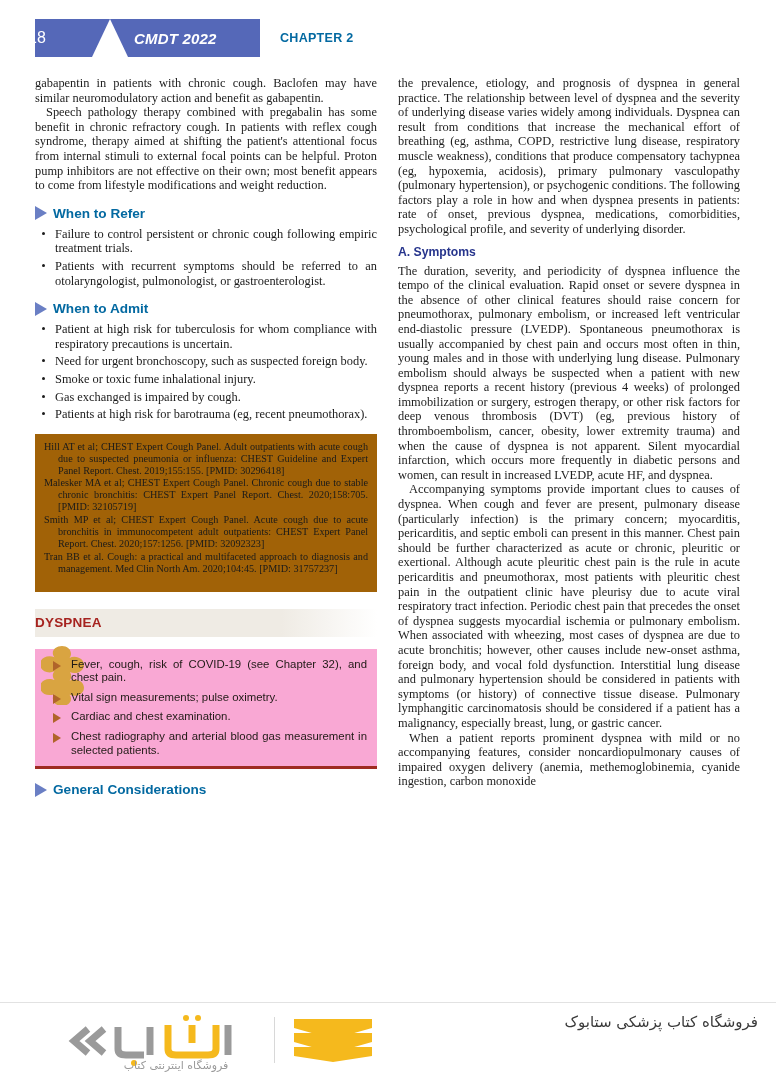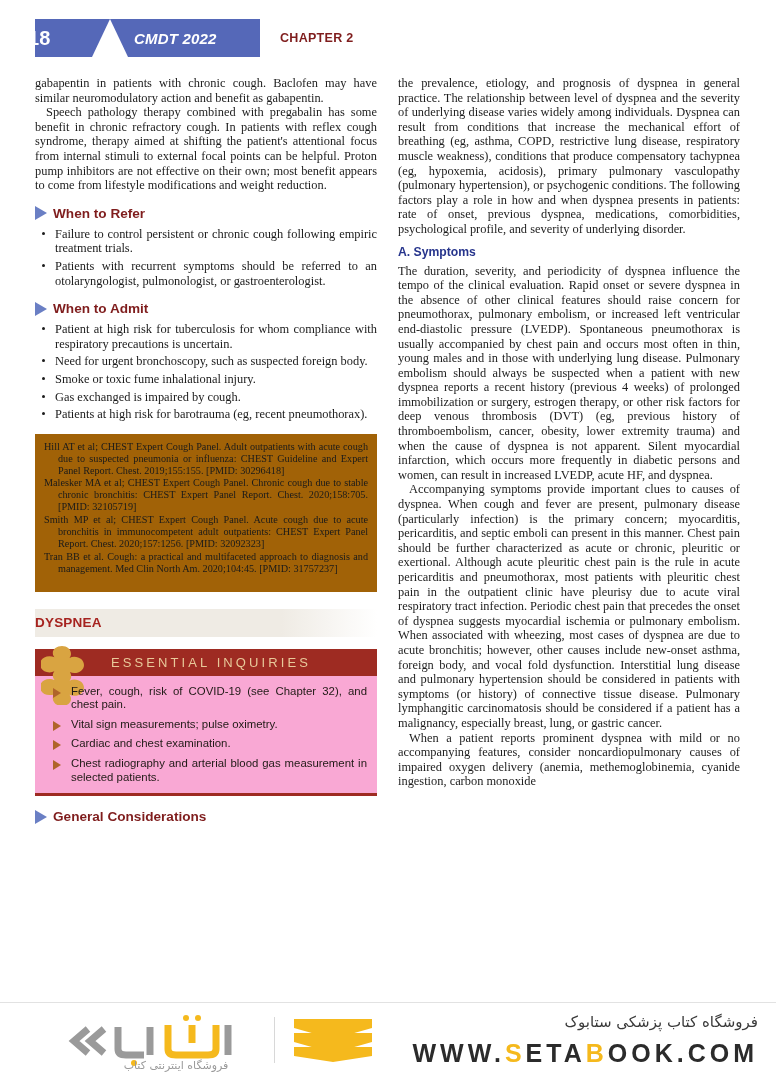--- a/index.html
+++ b/index.html
@@ -15,37 +15,37 @@
 
   
   .header{position:absolute;left:0;top:19px;width:776px;height:38px;}
   .hdr-block{
     position:absolute;left:35px;top:0;width:225px;height:38px;
     background:#5568b8;
     display:flex;align-items:center;
   }
   .hdr-pageno{
     position:absolute;left:28px;top:0;height:38px;display:flex;align-items:center;
-    color:#ffffff;font-family:"Liberation Sans",sans-serif;font-weight:bold;font-size:20px;
+    color:#ffffff;font-family:"Liberation Sans",sans-serif;font-weight:normal;font-size:16px;
     letter-spacing:.2px;
   }
   .hdr-notch{
     position:absolute;left:92px;top:0;width:0;height:0;
     border-left:18px solid transparent;border-right:18px solid transparent;
     border-bottom:38px solid #ffffff;
   }
   .hdr-brand{
     position:absolute;left:134px;top:0;height:38px;display:flex;align-items:center;
     color:#ffffff;font-family:"Liberation Sans",sans-serif;font-weight:bold;font-size:15px;
     letter-spacing:.2px;
     font-style:italic;
   }
   .hdr-chapter{
     position:absolute;left:280px;top:0;height:38px;display:flex;align-items:center;
-    color:#7f1d1d;font-family:"Liberation Sans",sans-serif;font-weight:bold;font-size:12.5px;
+    color:#0369a1;font-family:"Liberation Sans",sans-serif;font-weight:bold;font-size:12.5px;
     letter-spacing:.3px;
   }
 
   
   .col{position:absolute;top:76px;width:342px;}
   .col-left{left:35px;}
   .col-right{left:398px;}
 
   p.body{
     margin:0;
@@ -63,21 +63,21 @@
     display:flex;align-items:center;gap:6px;
     margin:13px 0 6px 0;
   }
   .tri-blue{
     width:0;height:0;flex:0 0 auto;
     border-top:7px solid transparent;border-bottom:7px solid transparent;
     border-left:12px solid #6a7fc4;
   }
   .sec-head-label{
     font-family:"Liberation Sans",sans-serif;
-    font-weight:bold;font-size:13.6px;color:#7f1d1d;
+    font-weight:bold;font-size:13.6px;color:#0369a1;
     letter-spacing:0;
   }
   .sub-head{
     font-family:"Liberation Sans",sans-serif;
     font-weight:bold;font-size:12.2px;color:#26348c;
     margin:8px 0 5px 0;
   }
 
   
   ul.dots{margin:0;padding:0;list-style:none;}
@@ -223,23 +223,20 @@
       <div class="ref">Malesker MA et al; CHEST Expert Cough Panel. Chronic cough due to stable chronic bronchitis: CHEST Expert Panel Report. Chest. 2020;158:705. [PMID: 32105719]</div>
       <div class="ref">Smith MP et al; CHEST Expert Cough Panel. Acute cough due to acute bronchitis in immunocompetent adult outpatients: CHEST Expert Panel Report. Chest. 2020;157:1256. [PMID: 32092323]</div>
       <div class="ref">Tran BB et al. Cough: a practical and multifaceted approach to diagnosis and management. Med Clin North Am. 2020;104:45. [PMID: 31757237]</div>
     </div>
 
     <div class="topic-title">
       <span>DYSPNEA</span>
     </div>
 
     <div class="ei-wrap">
-      <div class="ei-banner">
-        <span class="ei-title">ESSENTIAL INQUIRIES</span>
-      </div>
       <svg class="puzzle" viewBox="0 0 56 62">
         <path fill="#d9a441" d="M21 3c5 0 9 3.4 9 7.7 0 1.6-.6 3-1.5 4.2 1.4-.7 3-1.1 4.8-1.1 5.4 0 9.7 3.6 9.7 8.1 0 4.5-4.3 8.1-9.7 8.1-1.6 0-3.1-.3-4.4-.9.8 1.2 1.3 2.6 1.3 4.1 0 1.7-.6 3.2-1.6 4.5 1.4-.7 3-1.1 4.7-1.1 5.4 0 9.7 3.6 9.7 8.1 0 4.5-4.3 8.1-9.7 8.1-1.8 0-3.4-.4-4.8-1.1 1 1.2 1.5 2.6 1.5 4.2C30 60 26 63 21 63c-5.1 0-9.2-3.4-9.2-7.6 0-1.7.7-3.2 1.8-4.5-1.5.8-3.2 1.2-5.1 1.2C3 52.1-1 48.5-1 44s4-8.1 9.5-8.1c1.9 0 3.6.5 5.1 1.2-1.1-1.3-1.8-2.8-1.8-4.5 0-1.6.6-3.1 1.6-4.3-1.4.7-3.1 1.1-4.9 1.1C3 29.4-1 25.8-1 21.3s4-8.1 9.5-8.1c1.8 0 3.5.4 4.9 1.1-1-1.2-1.6-2.7-1.6-4.3C11.8 6 15.9 3 21 3z"></path>
       </svg>
       <div class="ei-body">
         <ul>
           <li><span class="tri-brown"></span><span>Fever, cough, risk of COVID-19 (see Chapter 32), and chest pain.</span></li>
           <li><span class="tri-brown"></span><span>Vital sign measurements; pulse oximetry.</span></li>
           <li><span class="tri-brown"></span><span>Cardiac and chest examination.</span></li>
           <li><span class="tri-brown"></span><span>Chest radiography and arterial blood gas measurement in selected patients.</span></li>
         </ul>
@@ -284,16 +281,15 @@
       <path d="M170 14 L170 44" fill="none" stroke="#9a9a9a" stroke-width="7"></path>
     </svg>
     <div class="logo-sub">فروشگاه اینترنتی کتاب</div>
     <div class="divider"></div>
     <svg class="chev" viewBox="0 0 90 46">
       <path fill="#f5b91d" d="M4 2 h78 v9 l-39 11 -39 -11 z"></path>
       <path fill="#f5b91d" d="M4 16 h78 v9 l-39 11 -39 -11 z"></path>
       <path fill="#f5b91d" d="M4 30 h78 v9 l-39 6 -39 -6 z"></path>
     </svg>
     <div class="foot-fa">فروشگاه کتاب پزشکی ستابوک</div>
-    <div class="foot-url"><span>WWW.</span><span class="g">S</span><span>ETA</span><span class="g">B</span><span>OOK.COM</span></div>
   </div>
 
 </div>
 
 </body></html>

